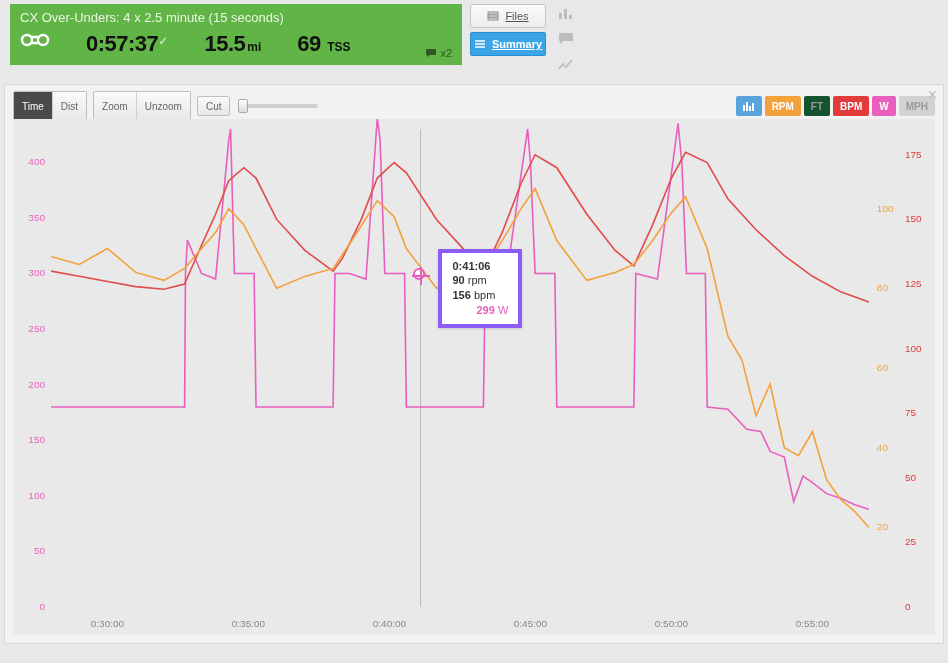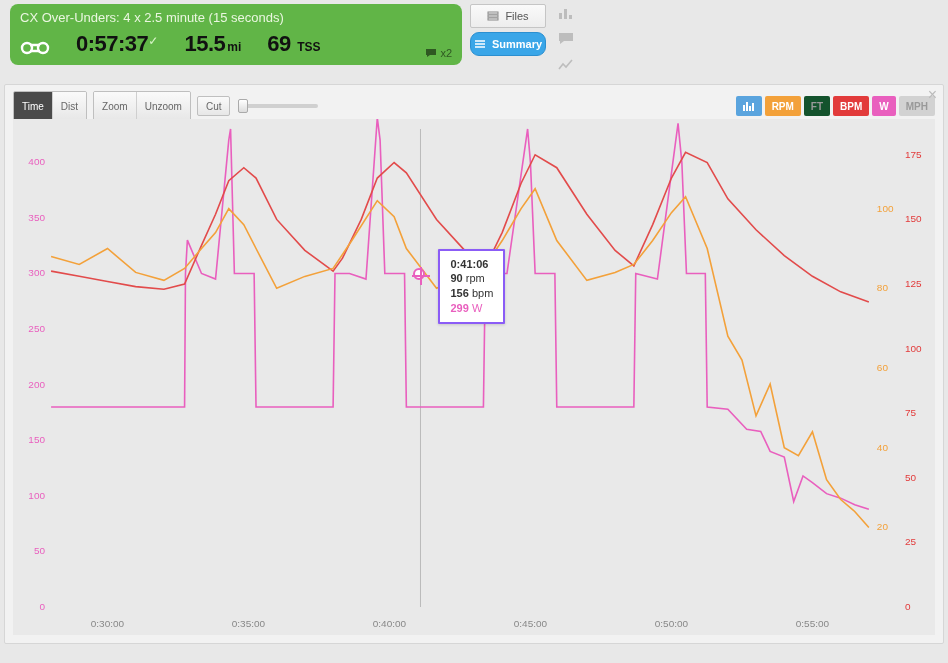--- a/index.html
+++ b/index.html
@@ -9,34 +9,34 @@
   .top { padding: 4px 10px 0 10px; }
   .date-row { display:flex; align-items:baseline; gap:8px; font-size:11px; color:#777; padding:2px 0 4px 4px;}
   .date-row .dow { font-weight:700; color:#6a6a6a; letter-spacing:0.5px;}
   .date-row .date { color:#8a8a8a;}
   .date-row .time { color:#9a9a9a;}
   .fff {margin-left:auto; display:flex; gap:8px; padding-right:400px; font-size:11px;}
   .fff span b{font-weight:600;}
   .fit {color:#3aa6e8;} .fat {color:#e95fbe;} .form{color:#f3a13a;}
 
   .header-cards { display:flex; gap:8px; align-items:flex-start;}
-  .workout-card { flex: 0 0 452px; background:#61b547; border-radius:8px; color:#fff; padding:6px 10px 8px 10px; position:relative;}
+  .workout-card { flex: 0 0 452px; background:#61b547; border-radius:0; color:#fff; padding:6px 10px 8px 10px; position:relative;}
   .workout-card .title { color:#eaf6e0; font-size:13px; margin-bottom:6px;}
-  .workout-card .stats { display:flex; align-items:flex-end; gap:26px;}
+  .workout-card .stats { display:flex; align-items:flex-start; gap:36px;}
   .workout-card .chain-icon { width:30px; height:18px; display:flex; align-items:center; justify-content:center;}
   .workout-card .chain-icon svg { display:block;}
   .stat-big { font-size:22px; font-weight:700; color:#111; letter-spacing:-0.5px;}
   .stat-check { font-size:12px; color:#d8f5c8; vertical-align:super;}
   .stat-unit { font-size:12px; font-weight:600; color:#111; margin-left:2px;}
   .comments { position:absolute; right:10px; bottom:6px; color:#2f5822; font-size:11px; display:flex; align-items:center; gap:3px;justify-content:center;}
   .comments svg{display:inline-block;}
 
   .side-btns { display:flex; flex-direction:column; gap:4px;}
-  .btn { display:flex; align-items:center; justify-content:center; gap:6px; height:24px; min-width:76px; border:1px solid #c5c5c5; background:linear-gradient(#fafafa,#ededed); border-radius:2px; font-size:11px; color:#555; cursor:pointer;}
-  .btn.primary { background:#3aa6e8; border-color:#2b8fd0; color:#fff; font-weight:600;border-radius:9px;}
+  .btn { display:flex; align-items:center; justify-content:center; gap:6px; height:24px; min-width:76px; border:1px solid #c5c5c5; background:linear-gradient(#fafafa,#ededed); border-radius:2px; font-size:11px; color:#555; cursor:pointer;text-decoration:underline;}
+  .btn.primary { background:#3aa6e8; border-color:#2b8fd0; color:#fff; font-weight:600;}
   .btn .ico{width:12px;height:12px;display:inline-block;}
   .mini-icons { display:flex; flex-direction:column; gap:8px; padding:2px 4px; color:#bdbdbd;}
 
   
   .panel { margin:6px 4px 0 4px; background:#f2f2f2; border:1px solid #d6d6d6; border-radius:2px; height:560px; position:relative;}
   .panel-close{position:absolute; top:2px; right:6px; color:#bbb; font-size:16px; cursor:pointer; line-height:1;}
   .toolbar { display:flex; align-items:center; gap:6px; padding:6px 8px 4px 8px;}
   .seg { display:inline-flex; border:1px solid #bfbfbf; border-radius:2px; overflow:hidden;}
   .seg button { border:none; background:linear-gradient(#fafafa,#e7e7e7); height:28px; padding:0 8px; font-size:10px; color:#666; cursor:pointer; border-right:1px solid #cfcfcf;}
   .seg button:last-child{border-right:none;}
@@ -51,25 +51,25 @@
   .mt.bars{background:#5aa4de;}
   .mt.rpm{background:#f3a13a;}
   .mt.ft {background:#14532d;color:#999;}
   .mt.bpm{background:#e23b3b;}
   .mt.w  {background:#e95fbe;}
   .mt.mph{background:#d2d2d2;color:#999;}
 
   .plot-area{position:absolute; left:8px; right:8px; top:34px; bottom:8px; background:#e9e9e9;}
   svg.chart{width:100%;height:100%;display:block;}
 
-  .tooltip-box{position:absolute; background:#fff; border:2px solid #8b5cf6; border-radius:1px; box-shadow:0 1px 3px rgba(0,0,0,0.15); font-size:11px; padding:6px 10px; line-height:1.35;}
+  .tooltip-box{position:absolute; background:#fff; border:4px solid #8b5cf6; border-radius:1px; box-shadow:0 1px 3px rgba(0,0,0,0.15); font-size:11px; padding:6px 10px; line-height:1.35;}
   .tooltip-box .tt-time{color:#333;font-weight:600;}
   .tooltip-box .tt-rpm{color:#333;}
   .tooltip-box .tt-bpm{color:#333;}
-  .tooltip-box .tt-w{color:#e95fbe;}
+  .tooltip-box .tt-w{color:#e95fbe;margin-left:24px;}
   .tt-marker{position:absolute;width:12px;height:12px;border:2px solid #e95fbe;border-radius:50%;background:#fff;}
   .tt-marker::before,.tt-marker::after{content:"";position:absolute;background:#e95fbe;}
   .tt-marker::before{left:5px;top:-3px;width:2px;height:18px;}
   .tt-marker::after{left:-3px;top:5px;width:18px;height:2px;}
   .line{fill:none;stroke-width:1.6;}
   .line.watts{stroke:#e95fbe;}
   .line.bpm{stroke:#e24b4b;}
   .line.rpm{stroke:#f3a13a;}
   .cursor-line{stroke:#bbb;stroke-width:1;}
 </style>

